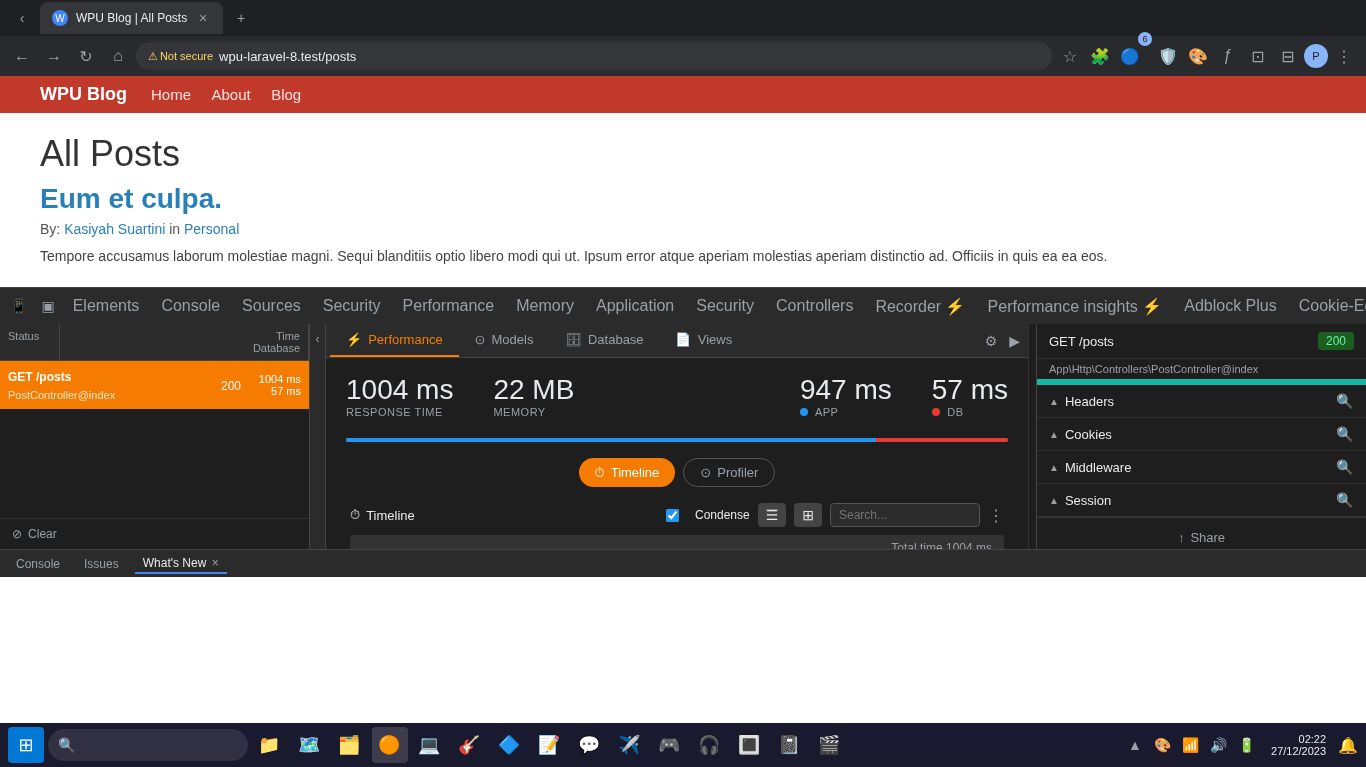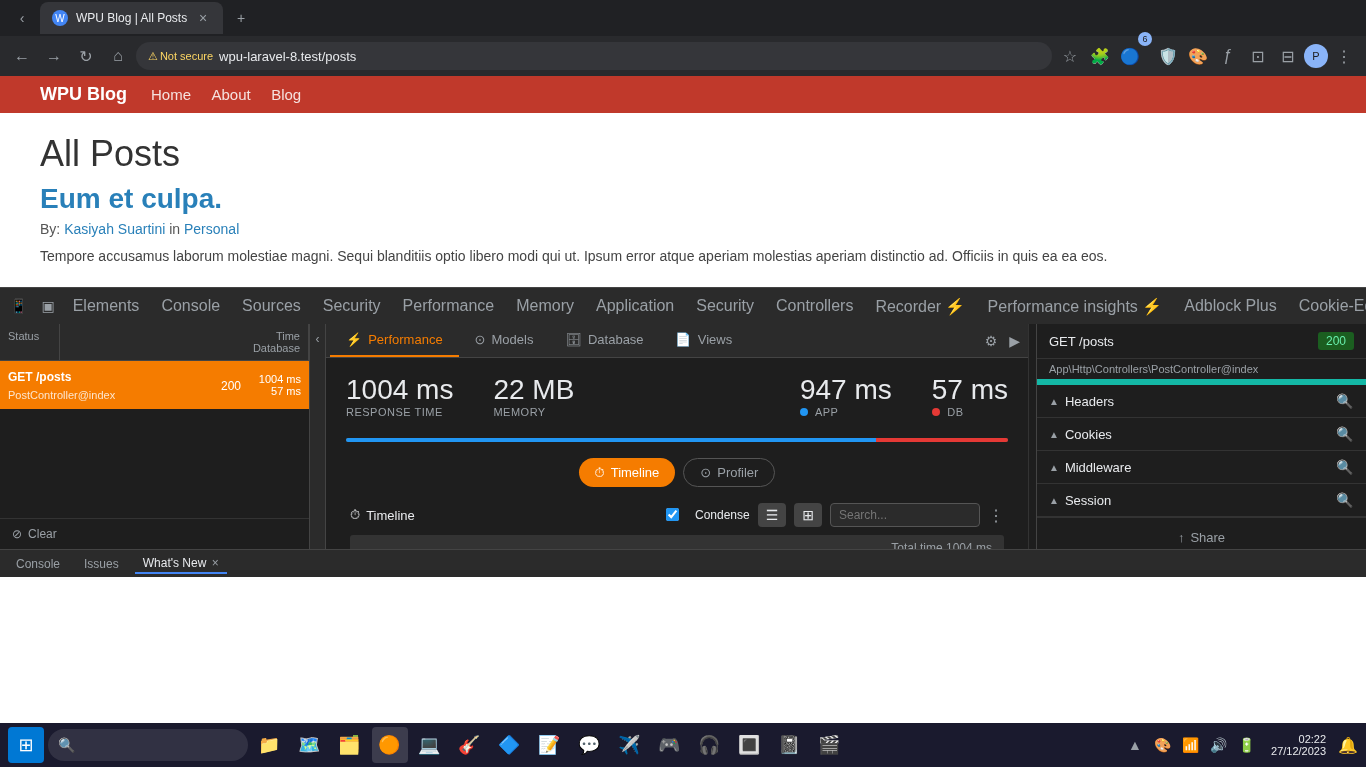--- a/index.html
+++ b/index.html
@@ -73,21 +73,21 @@
     .perf-metric-dot { width: 8px; height: 8px; border-radius: 50%; display: inline-block; margin-right: 4px; }
     .perf-progress { margin: 8px 0 16px; height: 4px; background: #444; border-radius: 2px; position: relative; }
     .perf-progress-bar { height: 100%; border-radius: 2px; background: linear-gradient(to right, #2196f3 0%, #2196f3 80%, #e53935 80%, #e53935 100%); }
     .perf-buttons { display: flex; gap: 8px; margin-bottom: 16px; justify-content: center; }
     .perf-btn { padding: 6px 16px; border-radius: 20px; border: none; cursor: pointer; font-size: 13px; display: flex; align-items: center; gap: 6px; }
     .perf-btn.active { background: #f57c00; color: white; }
     .perf-btn.inactive { background: transparent; color: #9aa0a6; border: 1px solid #555; }
     .timeline-controls { display: flex; align-items: center; gap: 8px; padding: 0 4px 8px; }
     .timeline-label { color: #e8eaed; font-size: 13px; display: flex; align-items: center; gap: 6px; }
     .timeline-spacer { flex: 1; }
-    .condense-check { display: flex; align-items: flex-start; gap: 16px; color: #e8eaed; font-size: 12px; }
+    .condense-check { display: flex; align-items: flex-end; gap: 16px; color: #e8eaed; font-size: 12px; }
     .condense-check input { accent-color: #2196f3; }
     .timeline-icon-btn { background: #444; border: none; color: #e8eaed; cursor: pointer; padding: 4px 8px; border-radius: 4px; font-size: 14px; }
     .timeline-search { background: #2b2b2b; border: 1px solid #555; border-radius: 4px; padding: 4px 8px; color: #e8eaed; font-size: 12px; width: 150px; }
     .timeline-menu { background: transparent; border: none; color: #9aa0a6; cursor: pointer; font-size: 16px; }
     .total-time-bar { background: #333; padding: 6px 12px; color: #9aa0a6; font-size: 12px; text-align: right; margin: 0 4px; border-radius: 3px; }
 
     
     .cw-right { width: 330px; background: #1e1e1e; border-left: 1px solid #444; display: flex; flex-direction: column; overflow-y: auto; }
     .cw-right-header { display: flex; align-items: center; padding: 8px 12px; border-bottom: 1px solid #333; }
     .cw-right-route { color: #e8eaed; font-size: 13px; }

